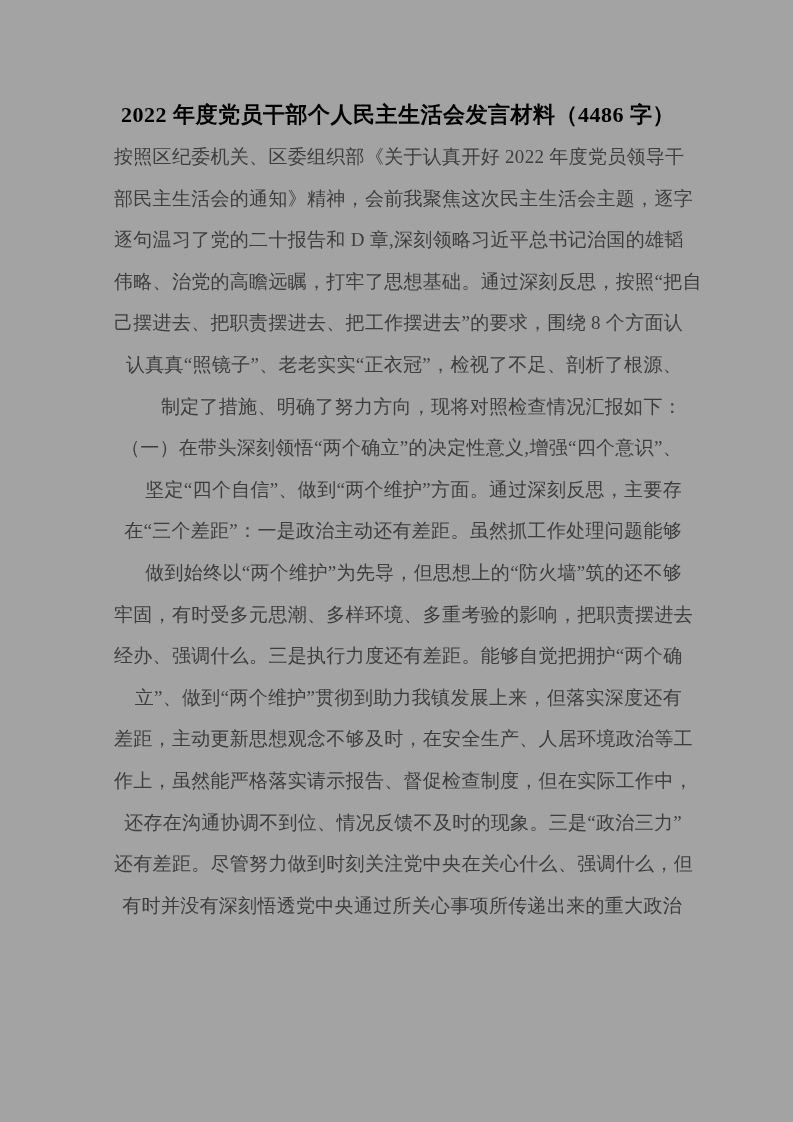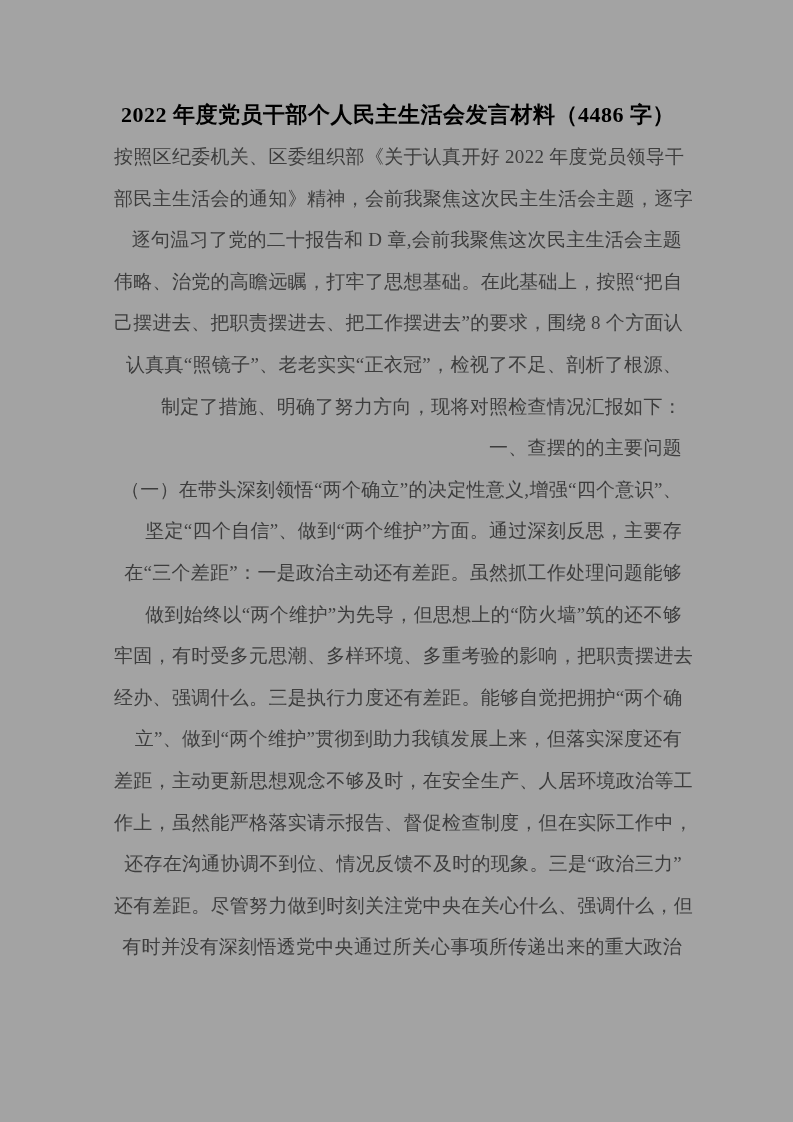--- a/index.html
+++ b/index.html
@@ -54,28 +54,25 @@
 </head>
 <body>
 
 <div class="page">
   <div class="doc">
     <div class="doc-title">2022 年度党员干部个人民主生活会发言材料（4486 字）</div>
     <div>
         <div class="block paragraph">
           <div class="text-line">按照区纪委机关、区委组织部《关于认真开好 2022 年度党员领导干</div>
           <div class="text-line">部民主生活会的通知》精神，会前我聚焦这次民主生活会主题，逐字</div>
-          <div class="text-line">逐句温习了党的二十报告和 D 章,会前我聚焦这次民主生活会主题</div>
-          <div class="text-line">伟略、治党的高瞻远瞩，打牢了思想基础。在此基础上，按照“把自</div>
+          <div class="text-line">逐句温习了党的二十报告和 D 章,深刻领略习近平总书记治国的雄韬</div>
+          <div class="text-line">伟略、治党的高瞻远瞩，打牢了思想基础。通过深刻反思，按照“把自</div>
           <div class="text-line">己摆进去、把职责摆进去、把工作摆进去”的要求，围绕 8 个方面认</div>
           <div class="text-line">认真真“照镜子”、老老实实“正衣冠”，检视了不足、剖析了根源、</div>
           <div class="text-line">制定了措施、明确了努力方向，现将对照检查情况汇报如下：</div>
-        </div>
-        <div class="block heading">
-          <div class="text-line">一、查摆的的主要问题</div>
         </div>
         <div class="block paragraph">
           <div class="text-line">（一）在带头深刻领悟“两个确立”的决定性意义,增强“四个意识”、</div>
           <div class="text-line">坚定“四个自信”、做到“两个维护”方面。通过深刻反思，主要存</div>
           <div class="text-line">在“三个差距”：一是政治主动还有差距。虽然抓工作处理问题能够</div>
           <div class="text-line">做到始终以“两个维护”为先导，但思想上的“防火墙”筑的还不够</div>
           <div class="text-line">牢固，有时受多元思潮、多样环境、多重考验的影响，把职责摆进去</div>
           <div class="text-line">经办、强调什么。三是执行力度还有差距。能够自觉把拥护“两个确</div>
           <div class="text-line">立”、做到“两个维护”贯彻到助力我镇发展上来，但落实深度还有</div>
           <div class="text-line">差距，主动更新思想观念不够及时，在安全生产、人居环境政治等工</div>

